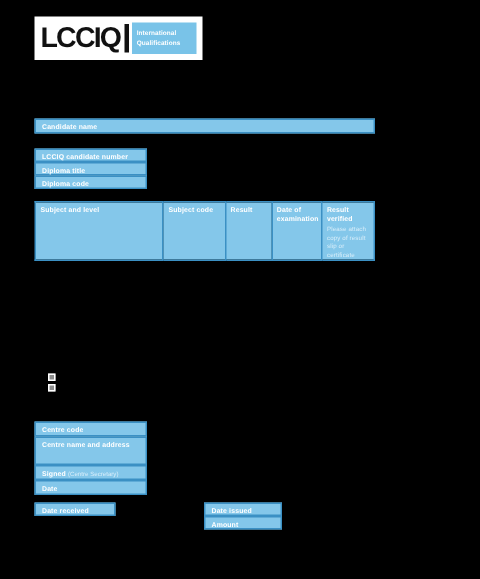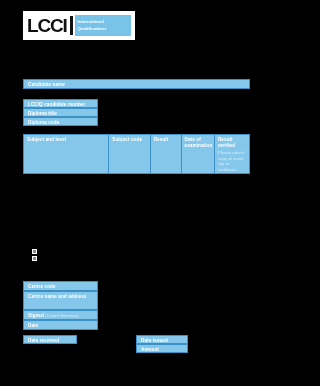--- a/index.html
+++ b/index.html
@@ -155,21 +155,21 @@
     color: #d8eefa;
     letter-spacing: 0;
   }
 </style>
 </head>
 <body>
 
 <div class="page">
 
   <div class="logo-card">
-    <span class="logo-word">LCCI</span>
+    <span class="logo-word">LCCIQ</span>
     <span class="logo-bar"></span>
     <span class="logo-tagbox">
       <span class="logo-tagline">International</span>
       <span class="logo-tagline">Qualifications</span>
     </span>
   </div>
 
   <div class="fieldbar" id="f-candidate-name">Candidate name</div>
 
   <div class="fieldbar" id="f-lcciq-number">LCCIQ candidate number</div>

